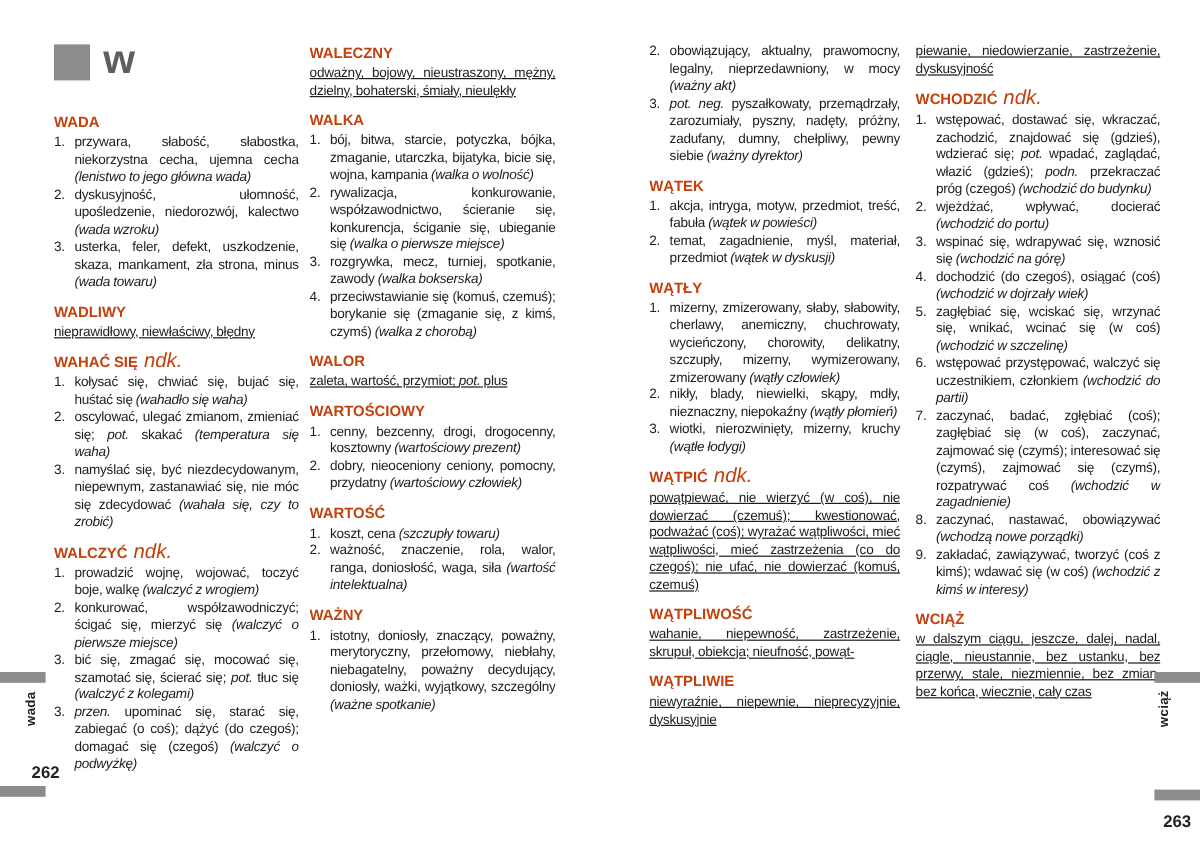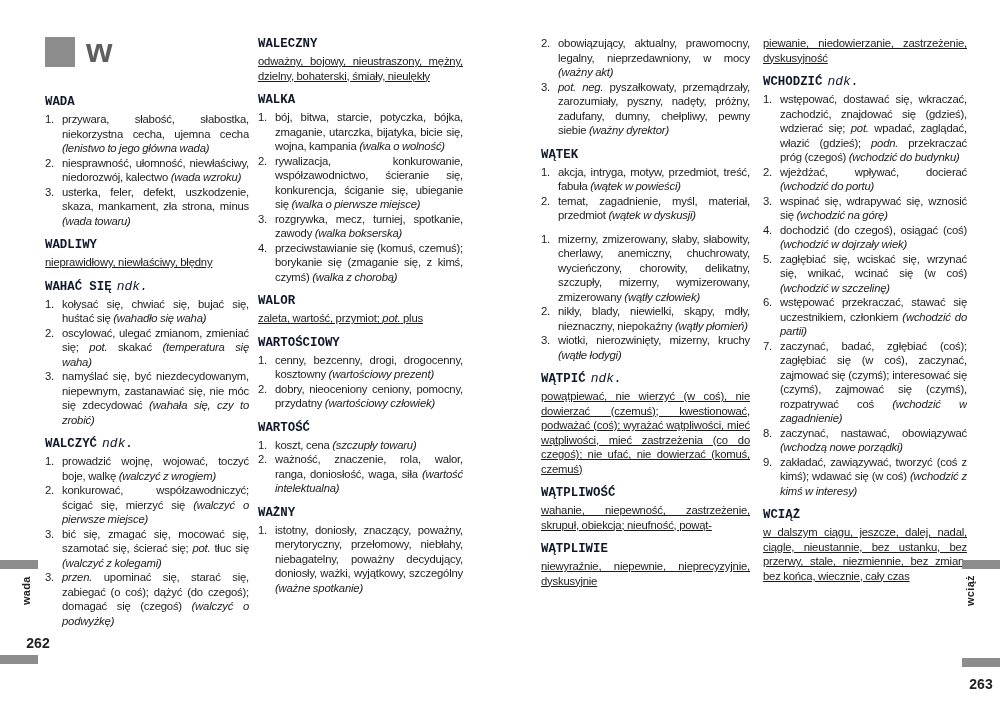--- a/index.html
+++ b/index.html
@@ -21,23 +21,23 @@
     font-size:11.3px; line-height:14.5px; letter-spacing:-0.2px; word-spacing:-0.3px;
     overflow:hidden;
   }
   .col-1 { left:45px;  top:94px; width:204px; height:600px; }
   .col-2 { left:258px; top:36px; width:205px; height:660px; }
   .col-3 { left:541px; top:36px; width:209px; height:660px; }
   .col-4 { left:763px; top:36px; width:204px; height:660px; }
   .entry { margin:0 0 9px 0; }
   .headword {
     font-weight:bold; font-size:12.4px; line-height:16px; letter-spacing:0;
-    text-align:left; margin:0 0 2px 0; color:#0f172a;font-family:Liberation Mono, monospace;
+    text-align:left; margin:0 0 2px 0; color:#c2410c;
   }
-  .pos { font-weight:normal; font-size:13px; margin-left:5px; }
+  .pos { font-weight:normal; font-size:17px; margin-left:5px; }
   .sense { position:relative; padding-left:17px; }
   .sense .num { position:absolute; left:0; top:0; }
   .def { margin:0;text-decoration:underline; }
   i { font-style:italic; }
   
   .tab-bar { position:absolute; width:38px; height:9px; background:#8c8c8c; }
   .tab-bar.l-top { left:0; top:560px; }
   .tab-bar.l-bottom { left:0; top:655px; }
   .tab-bar.r-top { left:962px; top:560px; }
   .tab-bar.r-bottom { left:962px; top:658px; }
@@ -61,21 +61,21 @@
 
   <div class="section-header">
     <div class="section-square"></div>
     <div class="section-letter">w</div>
   </div>
 
   <div class="col col-1">
       <div class="entry">
         <div class="headword">WADA</div>
         <div class="sense"><span class="num">1.</span><span class="sbody"><span>przywara, słabość, słabostka, niekorzystna cecha, ujemna cecha </span><i>(lenistwo to jego główna wada)</i></span></div>
-        <div class="sense"><span class="num">2.</span><span class="sbody"><span>niesprawność, ułomność, niewłaściwy, niedorozwój, kalectwo </span><i>(wada wzroku)</i></span></div>
+        <div class="sense"><span class="num">2.</span><span class="sbody"><span>dyskusyjność, ułomność, upośledzenie, niedorozwój, kalectwo </span><i>(wada wzroku)</i></span></div>
         <div class="sense"><span class="num">3.</span><span class="sbody"><span>usterka, feler, defekt, uszkodzenie, skaza, mankament, zła strona, minus </span><i>(wada towaru)</i></span></div>
       </div>
       <div class="entry">
         <div class="headword">WADLIWY</div>
         <div class="def"><span>nieprawidłowy, niewłaściwy, błędny</span></div>
       </div>
       <div class="entry">
         <div class="headword">WAHAĆ SIĘ<i class="pos">ndk.</i></div>
         <div class="sense"><span class="num">1.</span><span class="sbody"><span>kołysać się, chwiać się, bujać się, huśtać się </span><i>(wahadło się waha)</i></span></div>
         <div class="sense"><span class="num">2.</span><span class="sbody"><span>oscylować, ulegać zmianom, zmieniać się; </span><i>pot.</i><span> skakać </span><i>(temperatura się waha)</i></span></div>
@@ -124,20 +124,21 @@
       <div class="entry">
         <div class="sense"><span class="num">2.</span><span class="sbody"><span>obowiązujący, aktualny, prawomocny, legalny, nieprzedawniony, w mocy </span><i>(ważny akt)</i></span></div>
         <div class="sense"><span class="num">3.</span><span class="sbody"><i>pot. neg.</i><span> pyszałkowaty, przemądrzały, zarozumiały, pyszny, nadęty, próżny, zadufany, dumny, chełpliwy, pewny siebie </span><i>(ważny dyrektor)</i></span></div>
       </div>
       <div class="entry">
         <div class="headword">WĄTEK</div>
         <div class="sense"><span class="num">1.</span><span class="sbody"><span>akcja, intryga, motyw, przedmiot, treść, fabuła </span><i>(wątek w powieści)</i></span></div>
         <div class="sense"><span class="num">2.</span><span class="sbody"><span>temat, zagadnienie, myśl, materiał, przedmiot </span><i>(wątek w dyskusji)</i></span></div>
       </div>
       <div class="entry">
+        <div class="headword">WĄTŁY</div>
         <div class="sense"><span class="num">1.</span><span class="sbody"><span>mizerny, zmizerowany, słaby, słabowity, cherlawy, anemiczny, chuchrowaty, wycieńczony, chorowity, delikatny, szczupły, mizerny, wymizerowany, zmizerowany </span><i>(wątły człowiek)</i></span></div>
         <div class="sense"><span class="num">2.</span><span class="sbody"><span>nikły, blady, niewielki, skąpy, mdły, nieznaczny, niepokaźny </span><i>(wątły płomień)</i></span></div>
         <div class="sense"><span class="num">3.</span><span class="sbody"><span>wiotki, nierozwinięty, mizerny, kruchy </span><i>(wątłe łodygi)</i></span></div>
       </div>
       <div class="entry">
         <div class="headword">WĄTPIĆ<i class="pos">ndk.</i></div>
         <div class="def"><span>powątpiewać, nie wierzyć (w coś), nie dowierzać (czemuś); kwestionować, podważać (coś); wyrażać wątpliwości, mieć wątpliwości, mieć zastrzeżenia (co do czegoś); nie ufać, nie dowierzać (komuś, czemuś)</span></div>
       </div>
       <div class="entry">
         <div class="headword">WĄTPLIWOŚĆ</div>
@@ -152,21 +153,21 @@
       <div class="entry">
         <div class="def"><span>piewanie, niedowierzanie, zastrzeżenie, dyskusyjność</span></div>
       </div>
       <div class="entry">
         <div class="headword">WCHODZIĆ<i class="pos">ndk.</i></div>
         <div class="sense"><span class="num">1.</span><span class="sbody"><span>wstępować, dostawać się, wkraczać, zachodzić, znajdować się (gdzieś), wdzierać się; </span><i>pot.</i><span> wpadać, zaglądać, włazić (gdzieś); </span><i>podn.</i><span> przekraczać próg (czegoś) </span><i>(wchodzić do budynku)</i></span></div>
         <div class="sense"><span class="num">2.</span><span class="sbody"><span>wjeżdżać, wpływać, docierać </span><i>(wchodzić do portu)</i></span></div>
         <div class="sense"><span class="num">3.</span><span class="sbody"><span>wspinać się, wdrapywać się, wznosić się </span><i>(wchodzić na górę)</i></span></div>
         <div class="sense"><span class="num">4.</span><span class="sbody"><span>dochodzić (do czegoś), osiągać (coś) </span><i>(wchodzić w dojrzały wiek)</i></span></div>
         <div class="sense"><span class="num">5.</span><span class="sbody"><span>zagłębiać się, wciskać się, wrzynać się, wnikać, wcinać się (w coś) </span><i>(wchodzić w szczelinę)</i></span></div>
-        <div class="sense"><span class="num">6.</span><span class="sbody"><span>wstępować przekraczać, stawać się uczestnikiem, członkiem </span><i>(wchodzić do partii)</i></span></div>
+        <div class="sense"><span class="num">6.</span><span class="sbody"><span>wstępować przystępować, walczyć się uczestnikiem, członkiem </span><i>(wchodzić do partii)</i></span></div>
         <div class="sense"><span class="num">7.</span><span class="sbody"><span>zaczynać, badać, zgłębiać (coś); zagłębiać się (w coś), zaczynać, zajmować się (czymś); interesować się (czymś), zajmować się (czymś), rozpatrywać coś </span><i>(wchodzić w zagadnienie)</i></span></div>
         <div class="sense"><span class="num">8.</span><span class="sbody"><span>zaczynać, nastawać, obowiązywać </span><i>(wchodzą nowe porządki)</i></span></div>
         <div class="sense"><span class="num">9.</span><span class="sbody"><span>zakładać, zawiązywać, tworzyć (coś z kimś); wdawać się (w coś) </span><i>(wchodzić z kimś w interesy)</i></span></div>
       </div>
       <div class="entry">
         <div class="headword">WCIĄŻ</div>
         <div class="def"><span>w dalszym ciągu, jeszcze, dalej, nadal, ciągle, nieustannie, bez ustanku, bez przerwy, stale, niezmiennie, bez zmian, bez końca, wiecznie, cały czas</span></div>
       </div>
     </div>
 

